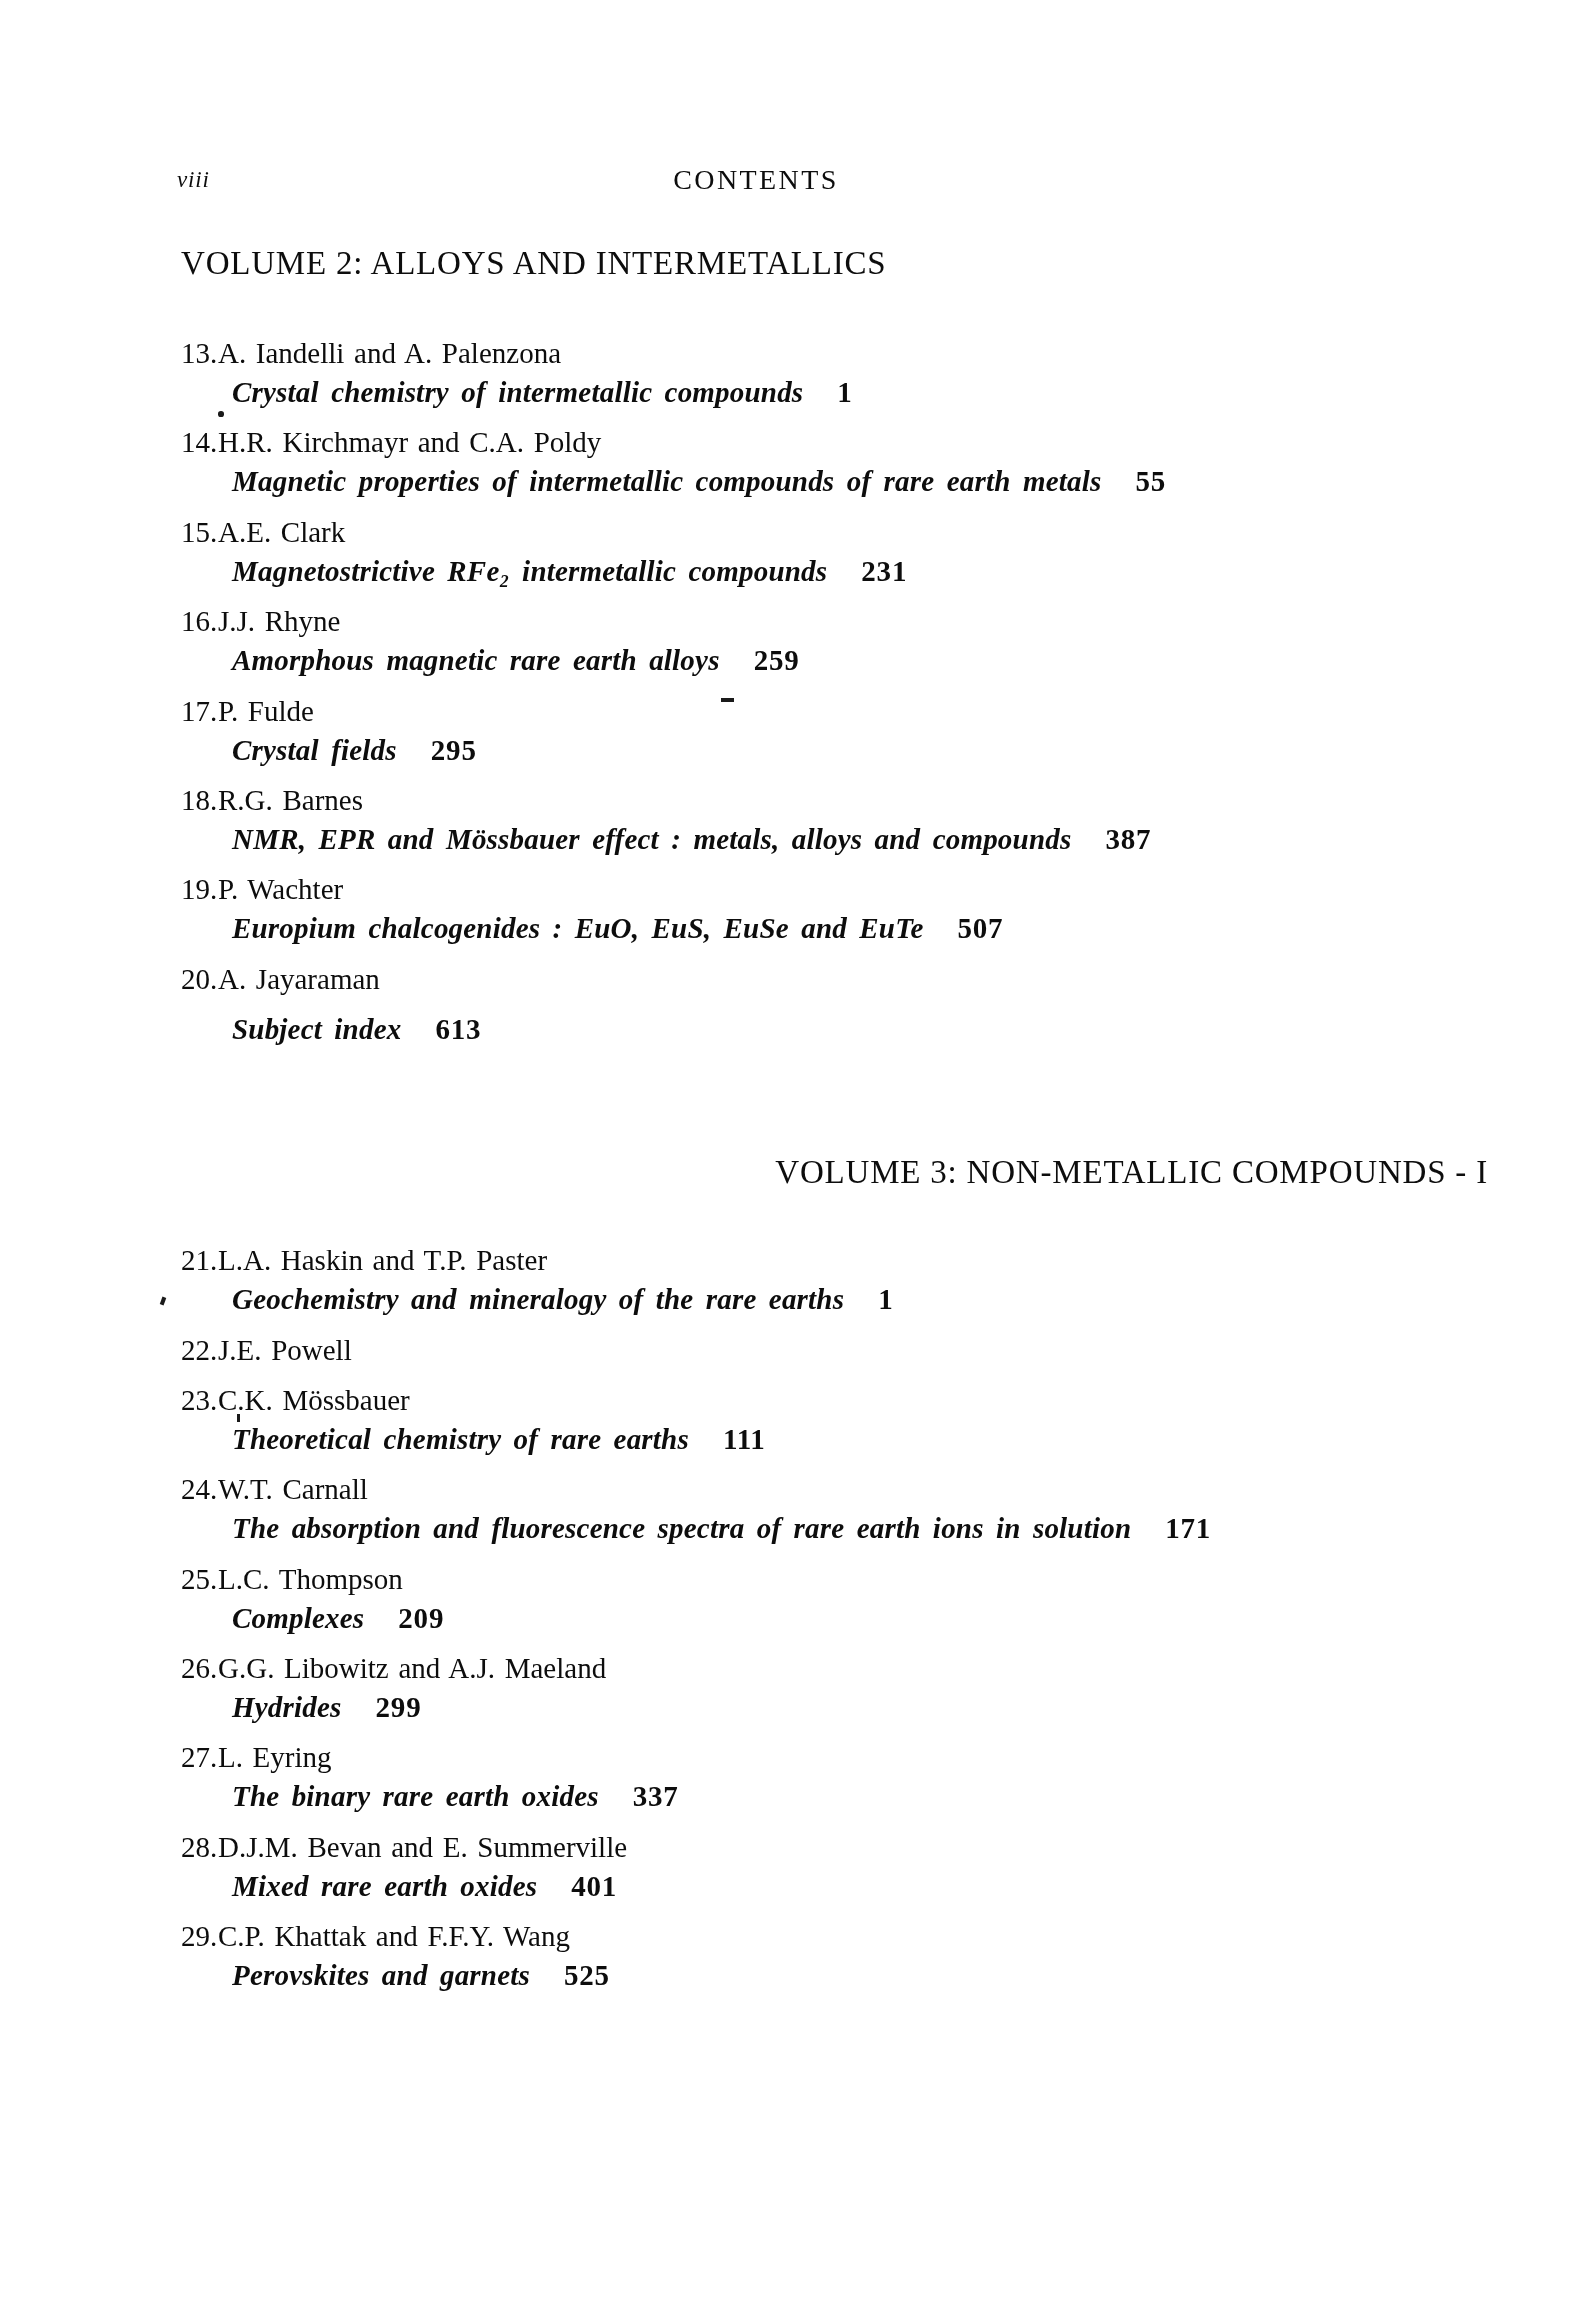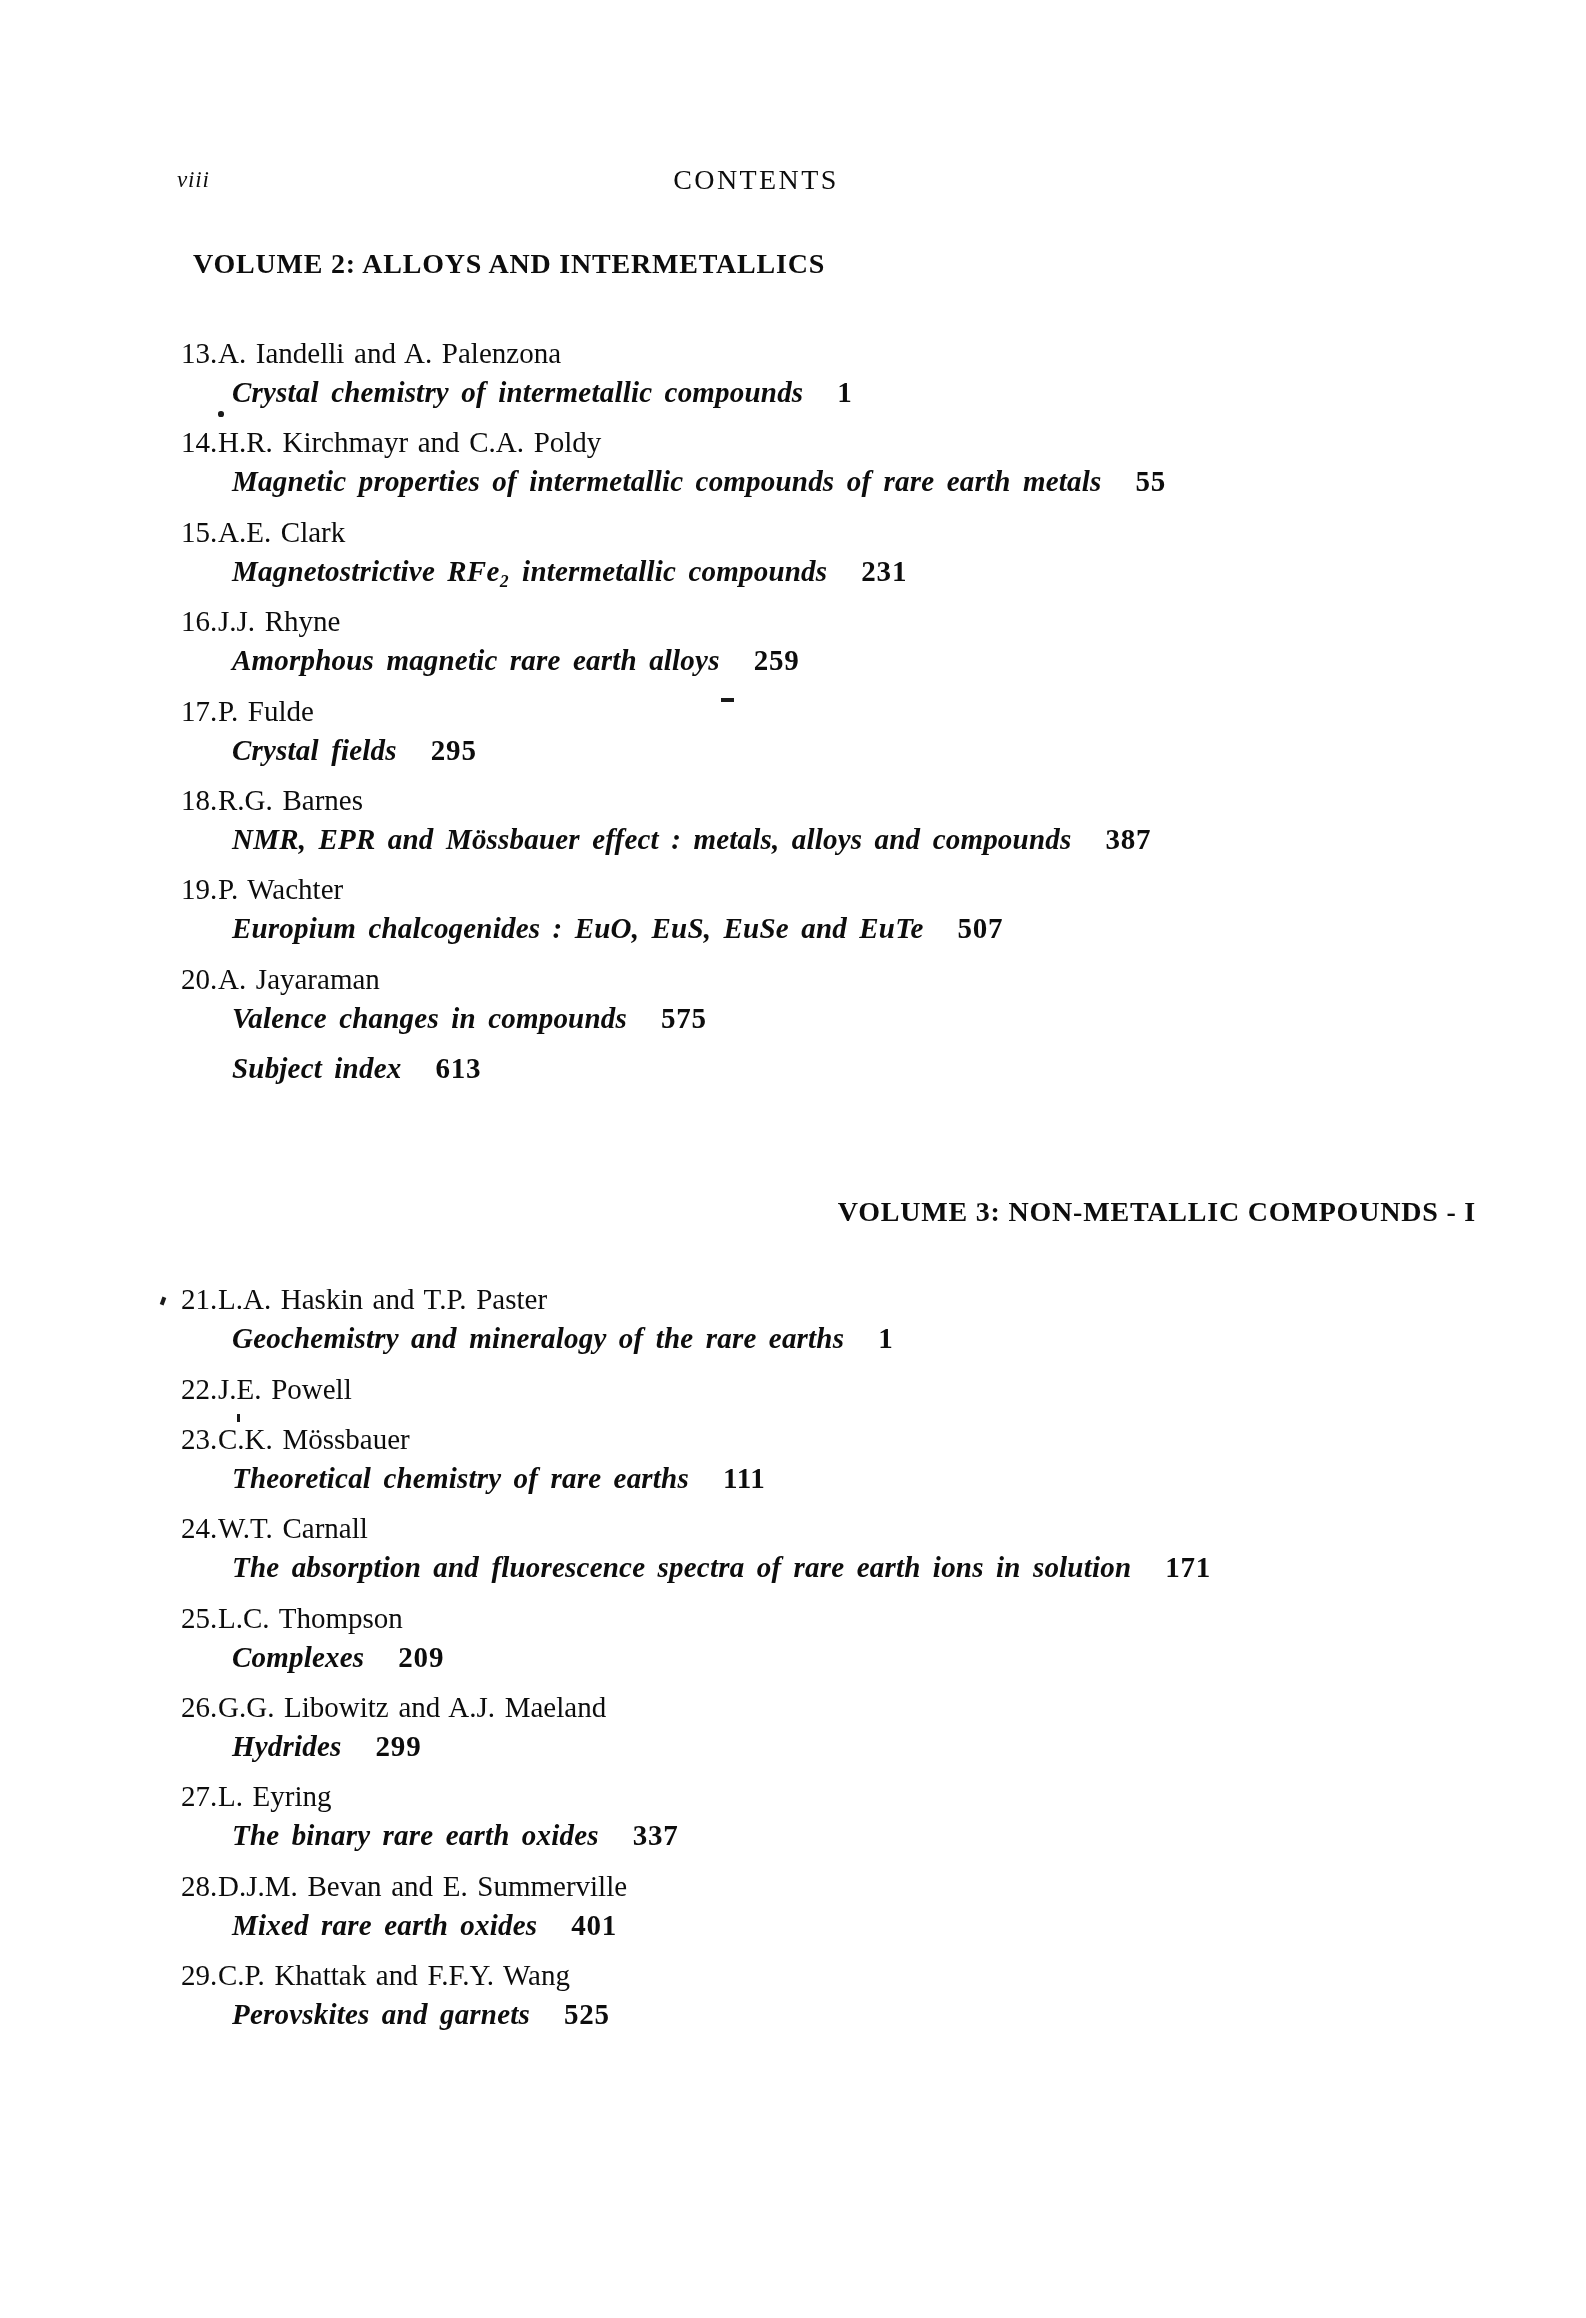--- a/index.html
+++ b/index.html
@@ -41,24 +41,24 @@
     line-height: 29px;
     letter-spacing: 2.4px;
   }
   .content {
     position: absolute;
     top: 0;
     left: 181px;
     right: 98px;
   }
   .volume-heading {
-    margin: 12px;
-    font-size: 28px;
+    margin: 0;
+    font-size: 33px;
     line-height: 33px;
-    font-weight: bold;
+    font-weight: normal;
     letter-spacing: 0.8px;
     white-space: nowrap;
   }
   .volume-2 .volume-heading { margin-top: 247px; margin-bottom: 54px; }
   .volume-3 .volume-heading { margin-top: 107px; margin-bottom: 52px; text-align: right; }
   .entries {
     list-style: none;
     margin: 0;
     padding: 0;
   }
@@ -148,21 +148,20 @@
         <div class="title-line"><span class="title">NMR, EPR and Mössbauer effect : metals, alloys and compounds</span><span class="pageno">387</span></div>
       </li>
 
       <li class="entry">
         <div class="author-line"><span class="num">19.</span><span class="authors">P. Wachter</span></div>
         <div class="title-line"><span class="title">Europium chalcogenides : EuO, EuS, EuSe and EuTe</span><span class="pageno">507</span></div>
       </li>
 
       <li class="entry">
         <div class="author-line"><span class="num">20.</span><span class="authors">A. Jayaraman</span></div>
-        <div class="title-line"><span class="title">Valence changes in compounds</span><span class="pageno">575</span></div>
       </li>
     </ol>
 
     <div class="entry subject-index-line">
       <div class="title-line"><span class="title">Subject index</span><span class="pageno">613</span></div>
     </div>
   </section>
 
   <section class="volume volume-3">
     <h1 class="volume-heading">VOLUME 3: NON-METALLIC COMPOUNDS - I</h1>

